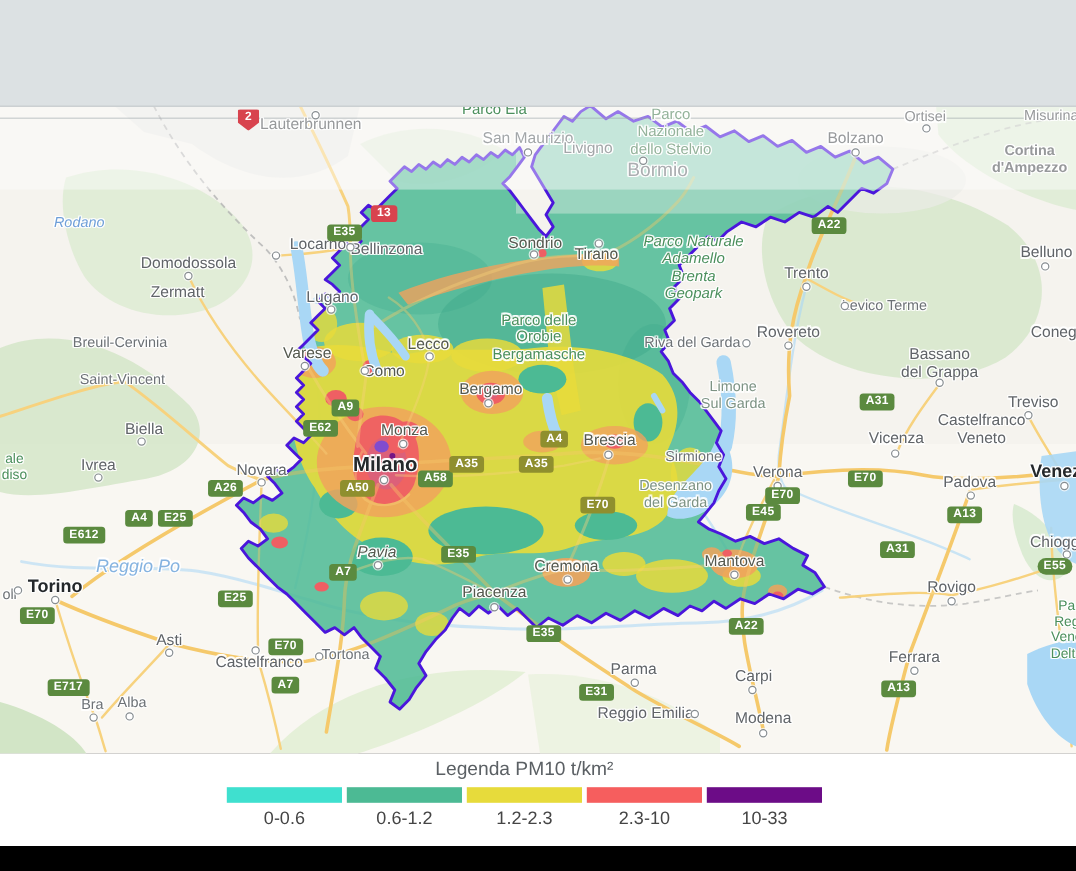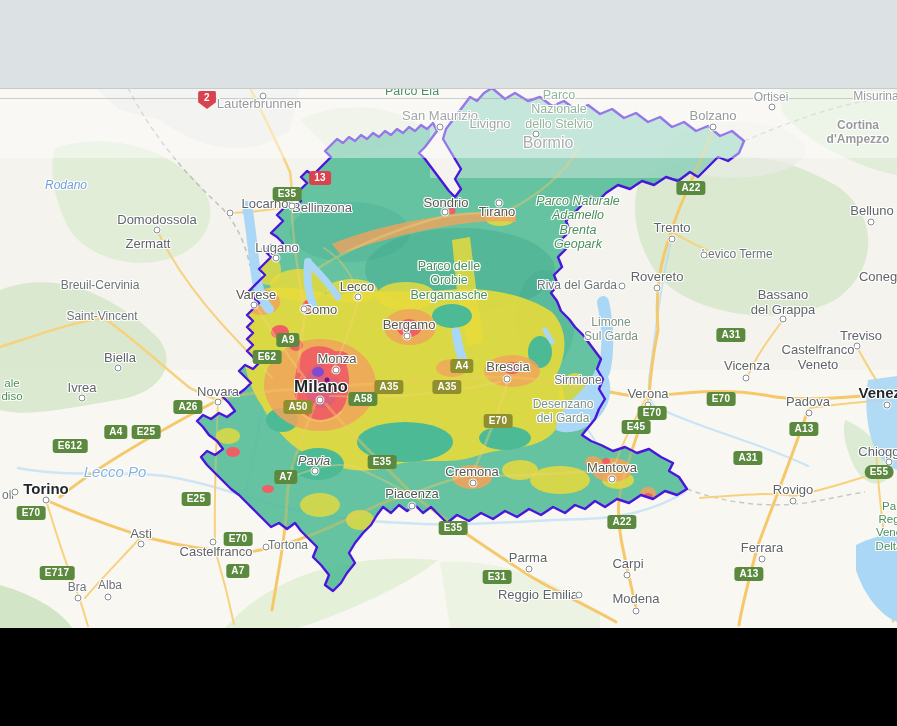--- a/index.html
+++ b/index.html
@@ -343,21 +343,21 @@
 Adamello
 Brenta
 Geopark</div>
       <div class="place p-park" style="left: 12px; top: 390px;">ale
 diso</div>
       <div class="place p-park" style="left: 889px; top: 526px;">Pa
 Reg
 Vene
 Delta</div>
       <div class="place p-water" style="left: 66px; top: 186px;">Rodano</div>
-      <div class="place p-water p-water-lg" style="left: 115px; top: 472px;">Lecco Po</div>
+      <div class="place p-water p-water-lg" style="left: 115px; top: 472px;">Reggio Po</div>
       <div class="rbadge shield" style="left: 207px; top: 100px;">2</div>
       <div class="rbadge red" style="left: 320px; top: 178px;">13</div>
       <div class="rbadge green" style="left: 287px; top: 194px;">E35</div>
       <div class="rbadge green" style="left: 382px; top: 462px;">E35</div>
       <div class="rbadge green" style="left: 453px; top: 528px;">E35</div>
       <div class="rbadge green" style="left: 267px; top: 357px; text-align: right;">E62</div>
       <div class="rbadge green" style="left: 288px; top: 340px;">A9</div>
       <div class="rbadge olive" style="left: 298px; top: 407px;">A50</div>
       <div class="rbadge green" style="left: 363px; top: 399px;">A58</div>
       <div class="rbadge olive" style="left: 389px; top: 387px;">A35</div>
@@ -382,15 +382,30 @@
       <div class="rbadge green" style="left: 652px; top: 413px;">E70</div>
       <div class="rbadge green" style="left: 636px; top: 427px;">E45</div>
       <div class="rbadge green" style="left: 804px; top: 429px;">A13</div>
       <div class="rbadge green" style="left: 749px; top: 574px;">A13</div>
       <div class="rbadge green" style="left: 879px; top: 472px; border-radius: 7px;">E55</div>
       <div class="rbadge green" style="left: 497px; top: 577px;">E31</div>
     </div>
 
   <div class="topbar"></div>
 
+  <div class="legendband">
+    <div class="leg-title">Legenda PM10 t/km²</div>
+    <div>
+        <div class="leg-sw" style="left: 189px; background: rgb(63, 224, 207);"></div>
+        <div class="leg-lb" style="left: 189px;">0-0.6</div>
+        <div class="leg-sw" style="left: 289px; background: rgb(76, 186, 148);"></div>
+        <div class="leg-lb" style="left: 289px;">0.6-1.2</div>
+        <div class="leg-sw" style="left: 389px; background: rgb(231, 219, 59);"></div>
+        <div class="leg-lb" style="left: 389px;">1.2-2.3</div>
+        <div class="leg-sw" style="left: 489px; background: rgb(246, 94, 94);"></div>
+        <div class="leg-lb" style="left: 489px;">2.3-10</div>
+        <div class="leg-sw" style="left: 589px; background: rgb(108, 12, 135);"></div>
+        <div class="leg-lb" style="left: 589px;">10-33</div>
+      </div>
+  </div>
 
   <div class="blackbar"></div>
 </div>
 
 </body></html>

